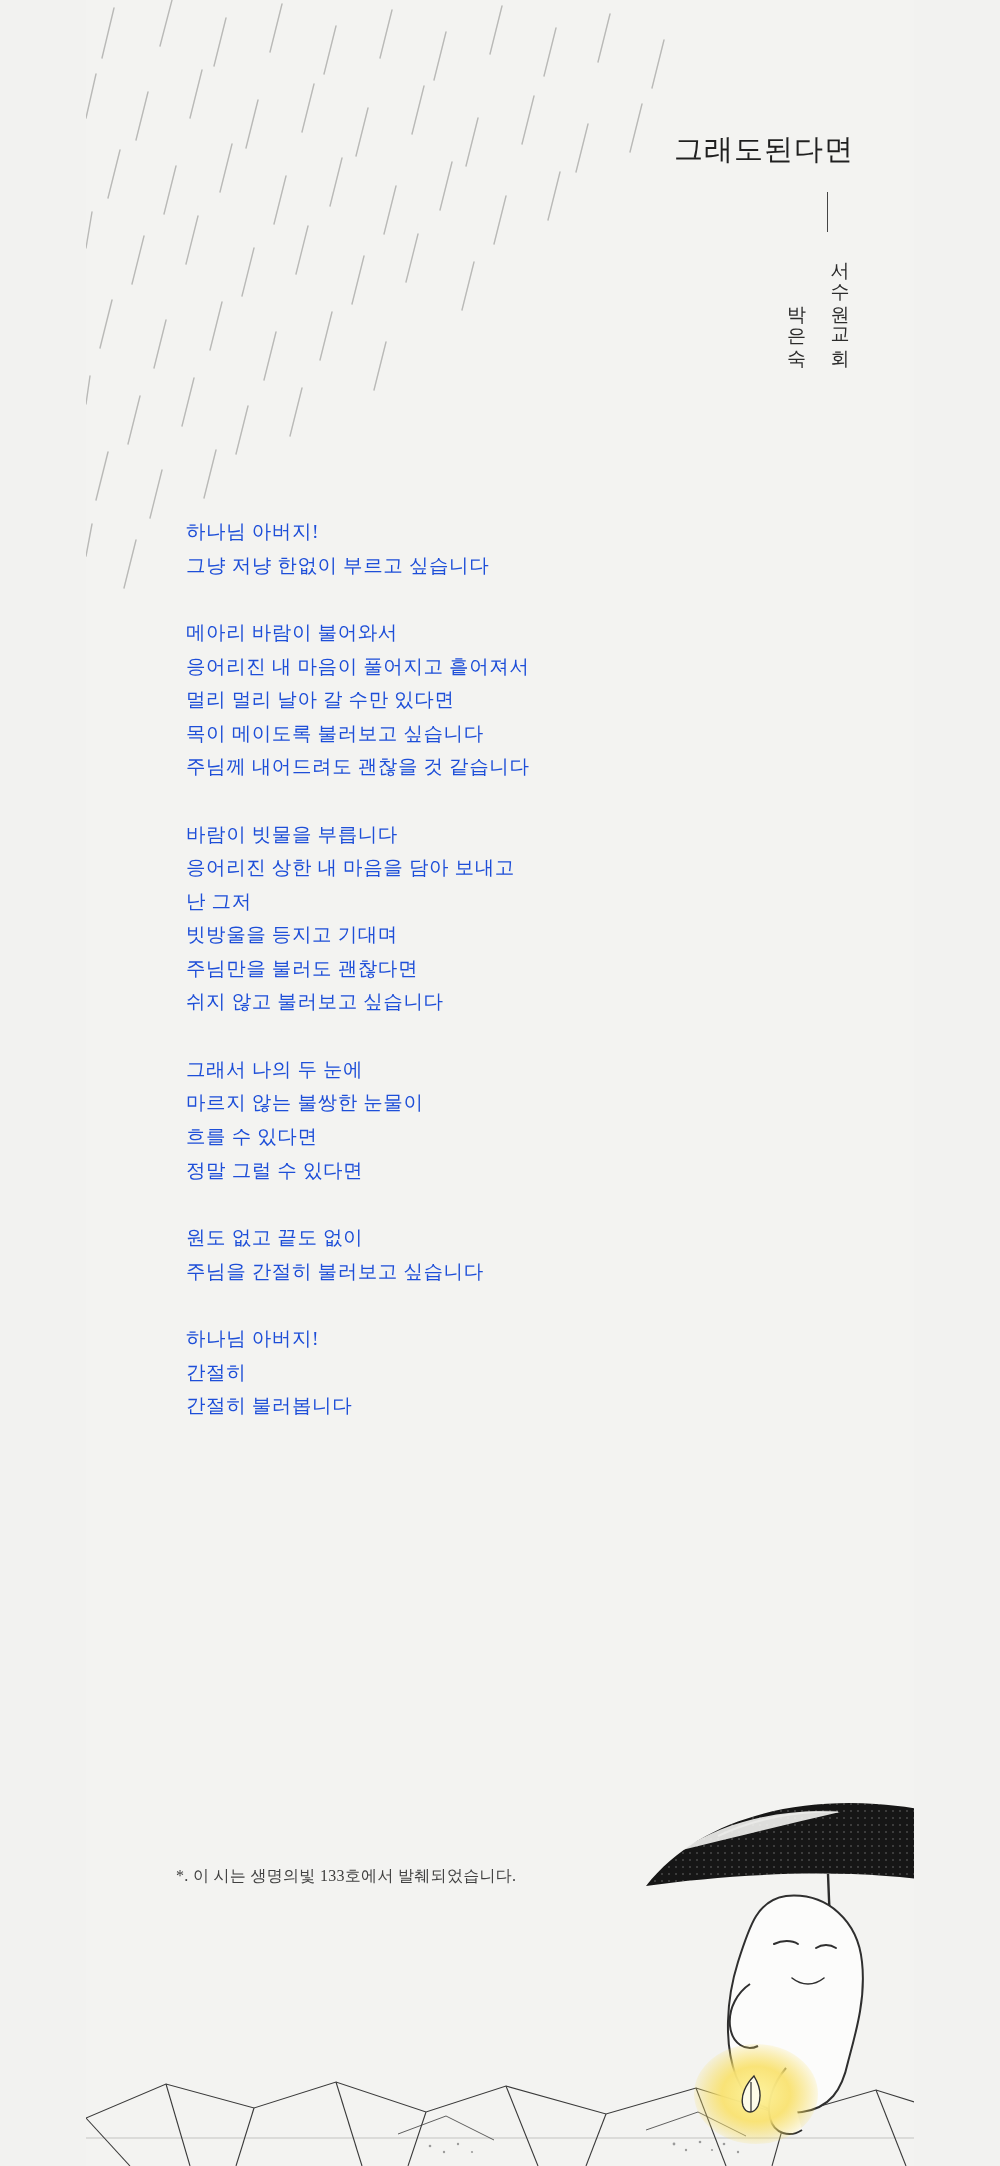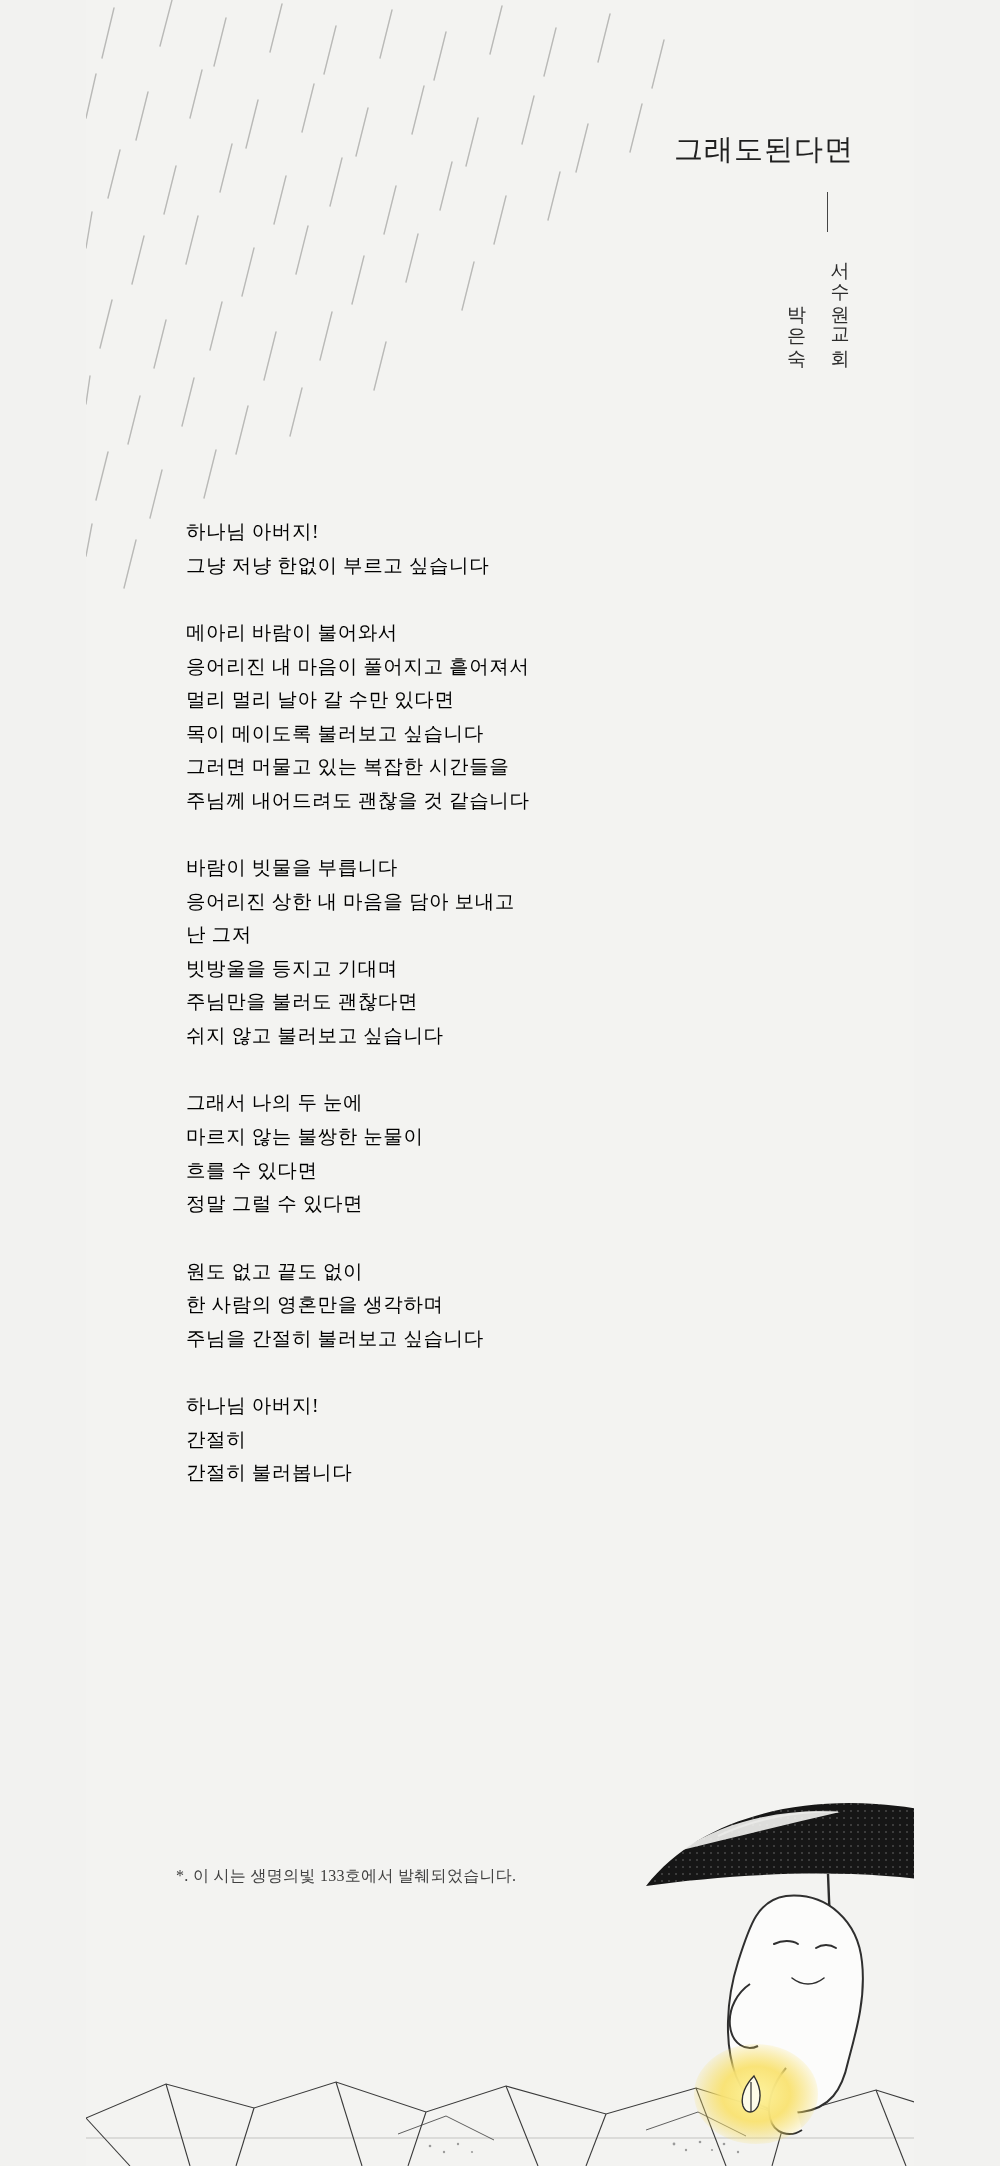--- a/index.html
+++ b/index.html
@@ -74,21 +74,21 @@
     top: 515px;
     width: 640px;
   }
   .stanza {
     margin-bottom: 34px;
   }
   .line {
     font-size: 19.5px;
     line-height: 1.72;
     letter-spacing: 0.6px;
-    color: #000000;
+    color: #1d4ed8;
     white-space: pre;
   }
 
   
   .footnote {
     position: absolute;
     left: 90px;
     top: 1866px;
     font-size: 16px;
     color: #404040;
@@ -194,21 +194,20 @@
     <div class="stanza">
       <div class="line">하나님 아버지!</div>
       <div class="line">그냥 저냥 한없이 부르고 싶습니다</div>
     </div>
 
     <div class="stanza">
       <div class="line">메아리 바람이 불어와서</div>
       <div class="line">응어리진 내 마음이 풀어지고 흩어져서</div>
       <div class="line">멀리 멀리 날아 갈 수만 있다면</div>
       <div class="line">목이 메이도록 불러보고 싶습니다</div>
-      <div class="line">그러면 머물고 있는 복잡한 시간들을</div>
       <div class="line">주님께 내어드려도 괜찮을 것 같습니다</div>
     </div>
 
     <div class="stanza">
       <div class="line">바람이 빗물을 부릅니다</div>
       <div class="line">응어리진 상한 내 마음을 담아 보내고</div>
       <div class="line">난 그저</div>
       <div class="line">빗방울을 등지고 기대며</div>
       <div class="line">주님만을 불러도 괜찮다면</div>
       <div class="line">쉬지 않고 불러보고 싶습니다</div>
@@ -216,21 +215,20 @@
 
     <div class="stanza">
       <div class="line">그래서 나의 두 눈에</div>
       <div class="line">마르지 않는 불쌍한 눈물이</div>
       <div class="line">흐를 수 있다면</div>
       <div class="line">정말 그럴 수 있다면</div>
     </div>
 
     <div class="stanza">
       <div class="line">원도 없고 끝도 없이</div>
-      <div class="line">한 사람의 영혼만을 생각하며</div>
       <div class="line">주님을 간절히 불러보고 싶습니다</div>
     </div>
 
     <div class="stanza">
       <div class="line">하나님 아버지!</div>
       <div class="line">간절히</div>
       <div class="line">간절히 불러봅니다</div>
     </div>
 
   </div>

